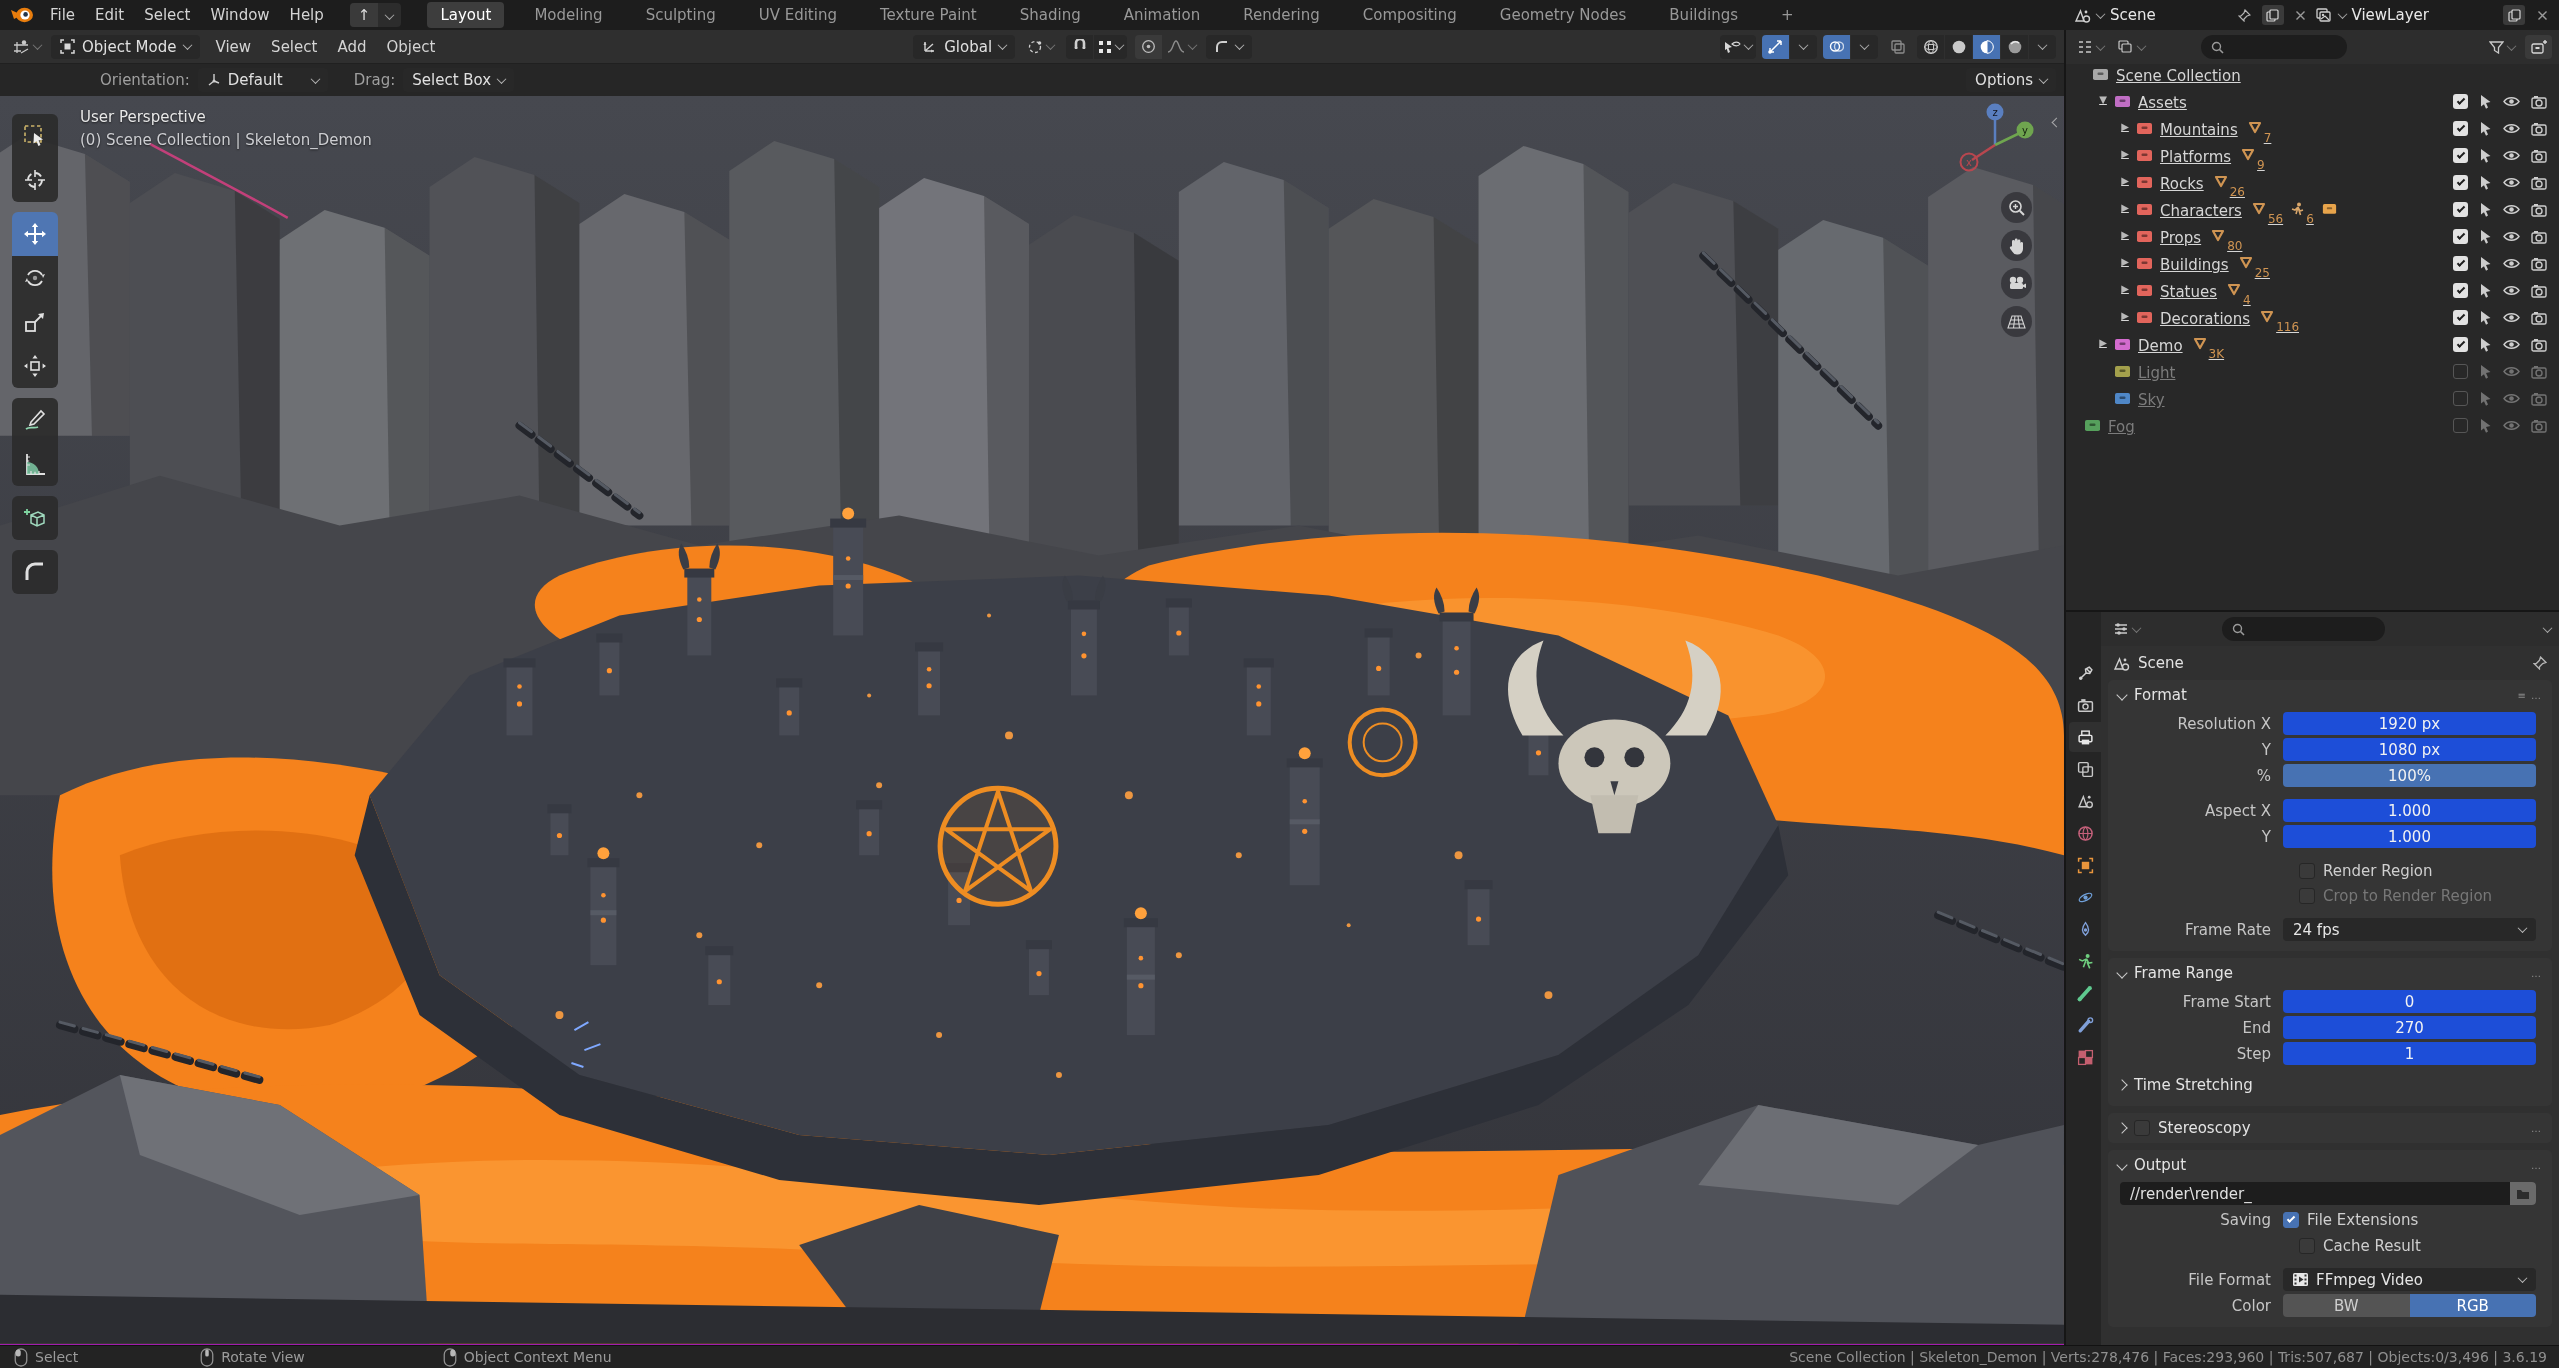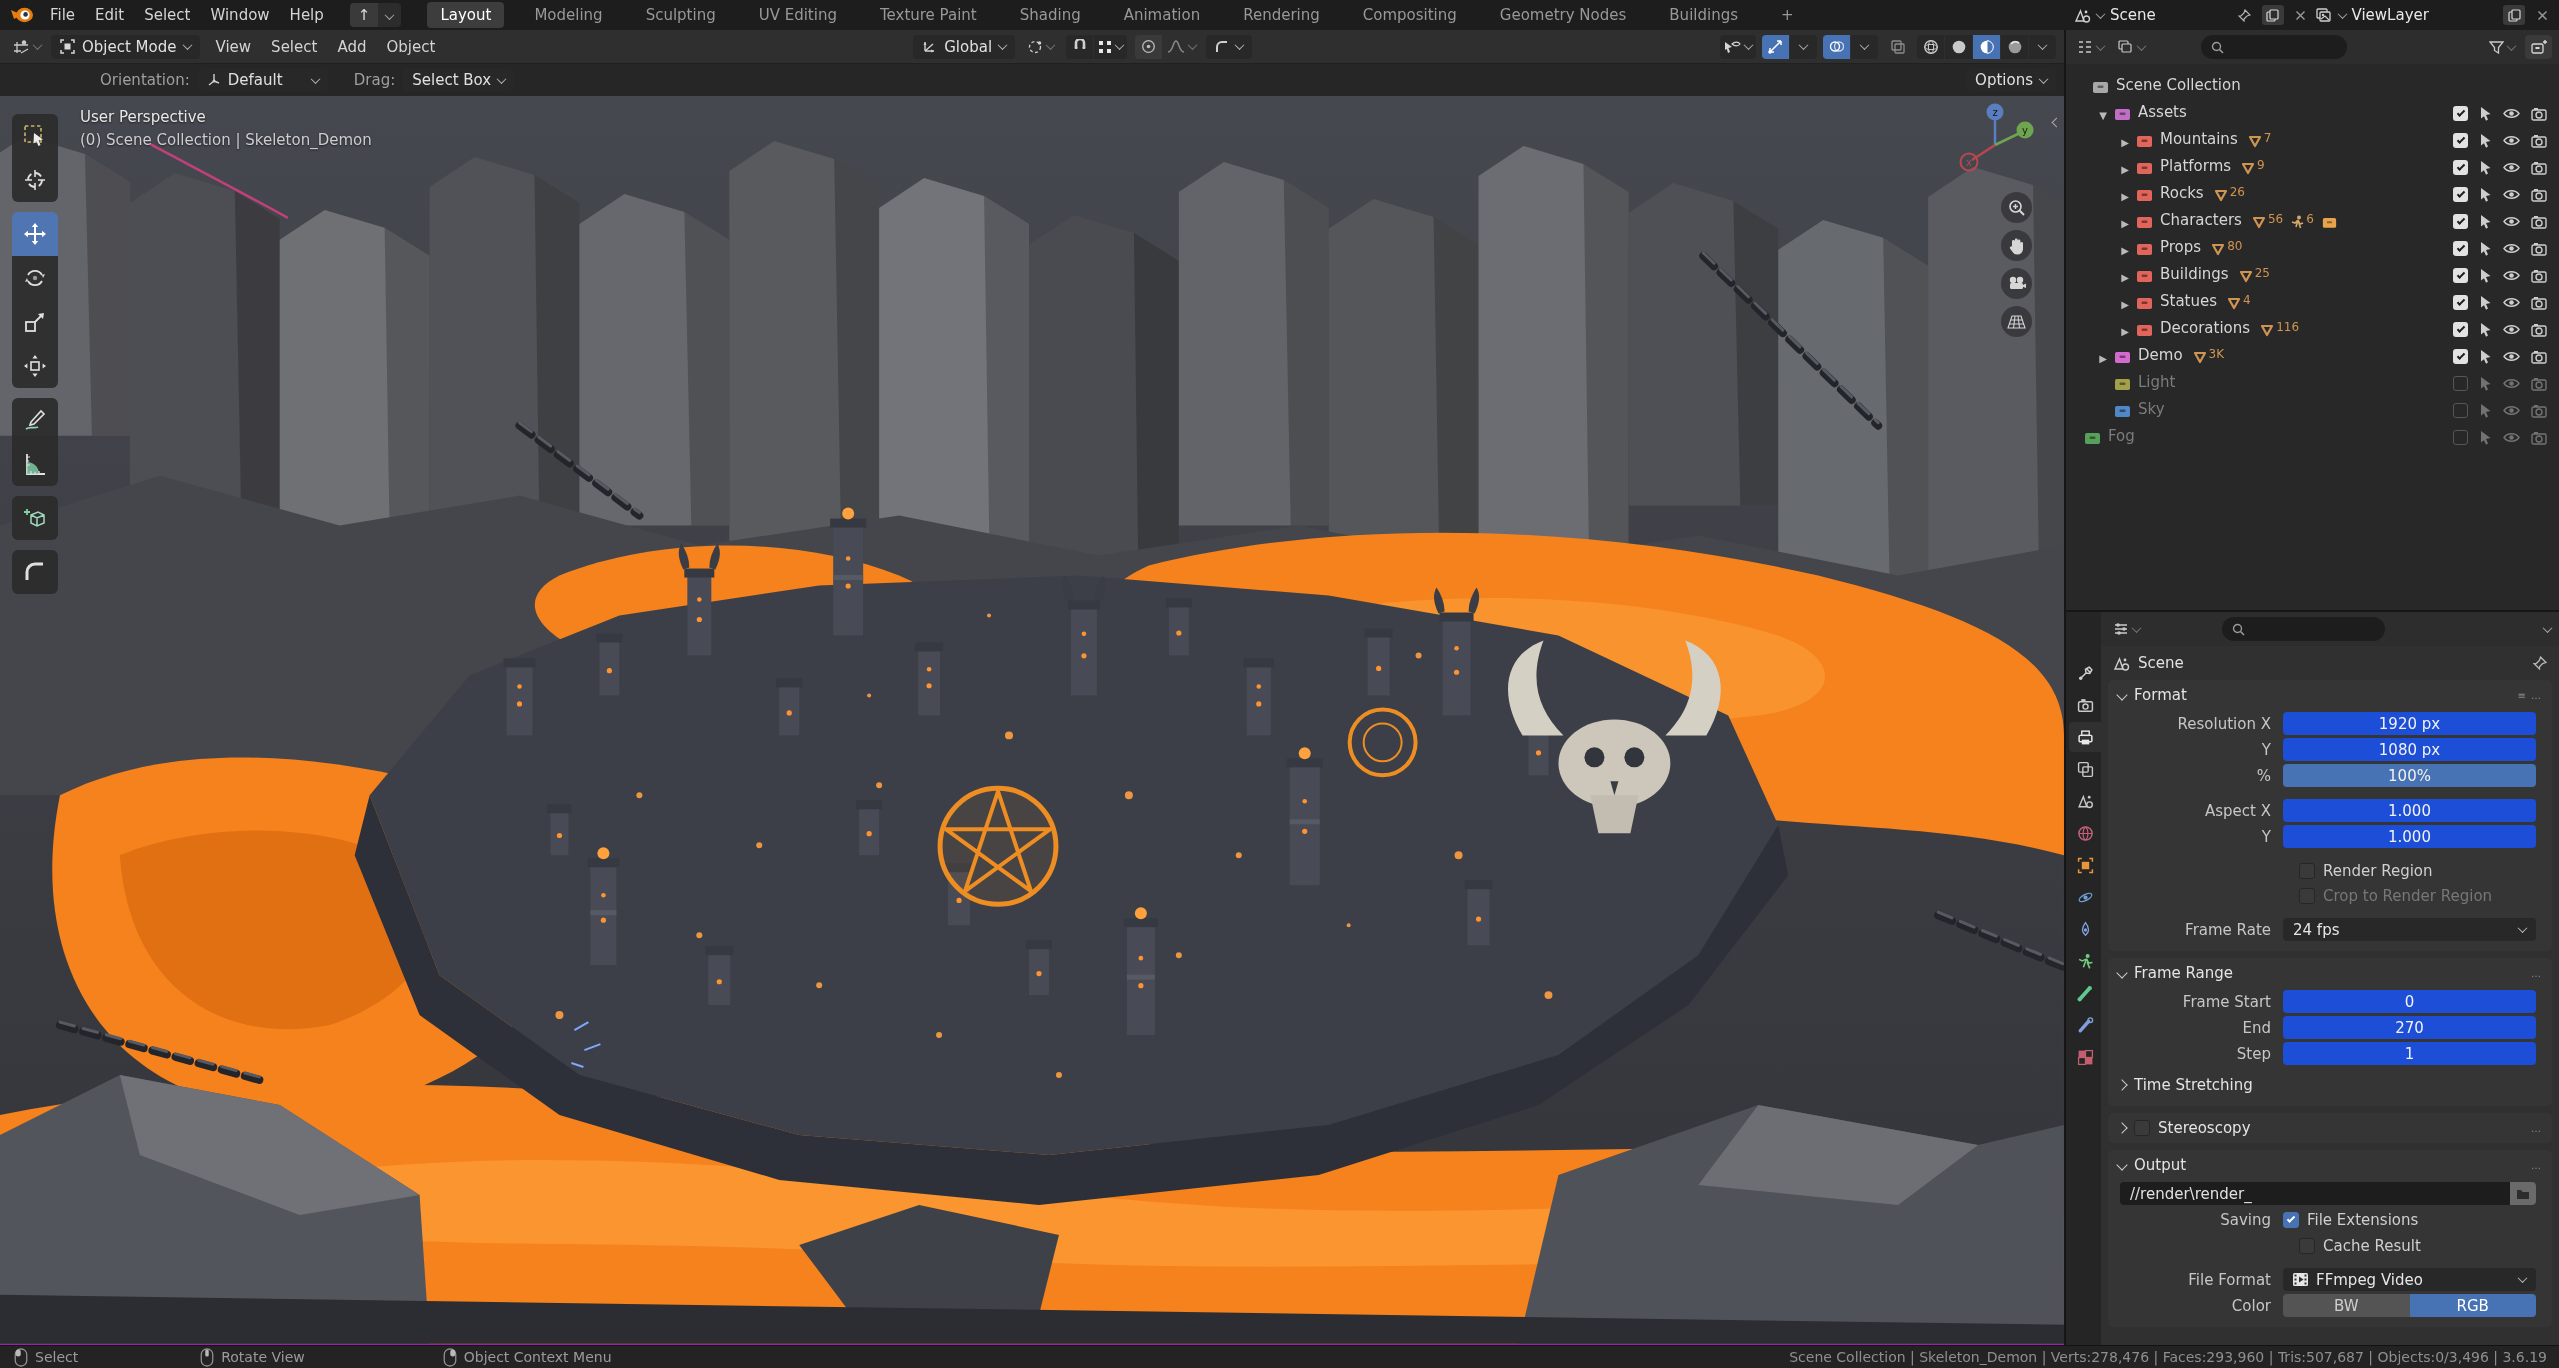--- a/index.html
+++ b/index.html
@@ -61,21 +61,21 @@
   #nav-btns { position:absolute; right:32px; top:96px; display:flex; flex-direction:column; gap:7px; }
   .navb { width:31px; height:31px; border-radius:50%; background:rgba(52,52,56,.85);
     display:flex; align-items:center; justify-content:center; }
   #sidebar-collapse { position:absolute; right:4px; top:16px; color:#c9c9c9; }
   
   #right-col { flex:1; display:flex; flex-direction:column; background:#282828; }
   #outliner { height:582px; display:flex; flex-direction:column; border-bottom:2px solid #161616; }
   #ol-header { height:34px; background:#2d2d2d; display:flex; align-items:center; gap:6px; padding:0 7px; }
   .search { flex-grow:0; display:flex; align-items:center; gap:7px; background:#1d1d1d; border-radius:12px; height:24px; padding:0 10px; color:#9a9a9a; }
   #ol-rows { padding-top:3px; }
-  .ol-row { position:relative; height:27px; display:flex; align-items:flex-end; color:#d6d6d6; }
+  .ol-row { position:relative; height:27px; display:flex; align-items:flex-start; color:#d6d6d6;text-decoration:underline; }
   .ol-row.dim { color:#7c7c7c; }
   .ol-disc { width:14px; display:flex; justify-content:center; color:#b9b9b9; font-size:10px; }
   .ol-label { margin-left:7px; }
   .ol-count { font-size:12px; color:#cf9452; margin-left:2px; align-self:flex-end; padding-bottom:3px;}
   .ol-right { position:absolute; right:12px; display:flex; gap:11px; align-items:center; }
   .ol-right.dim { opacity:.45; }
   .olcb { width:15px; height:15px; border-radius:3px; background:#e2e2e2; display:flex; align-items:center; justify-content:center; }
   .olcb .check { width:8px; height:4px; border-left:2px solid #1d1d1d; border-bottom:2px solid #1d1d1d; transform:rotate(-45deg) translate(1px,-1px); }
   .olcb.empty { background:transparent; border:1.5px solid #8f8f8f; }
   

